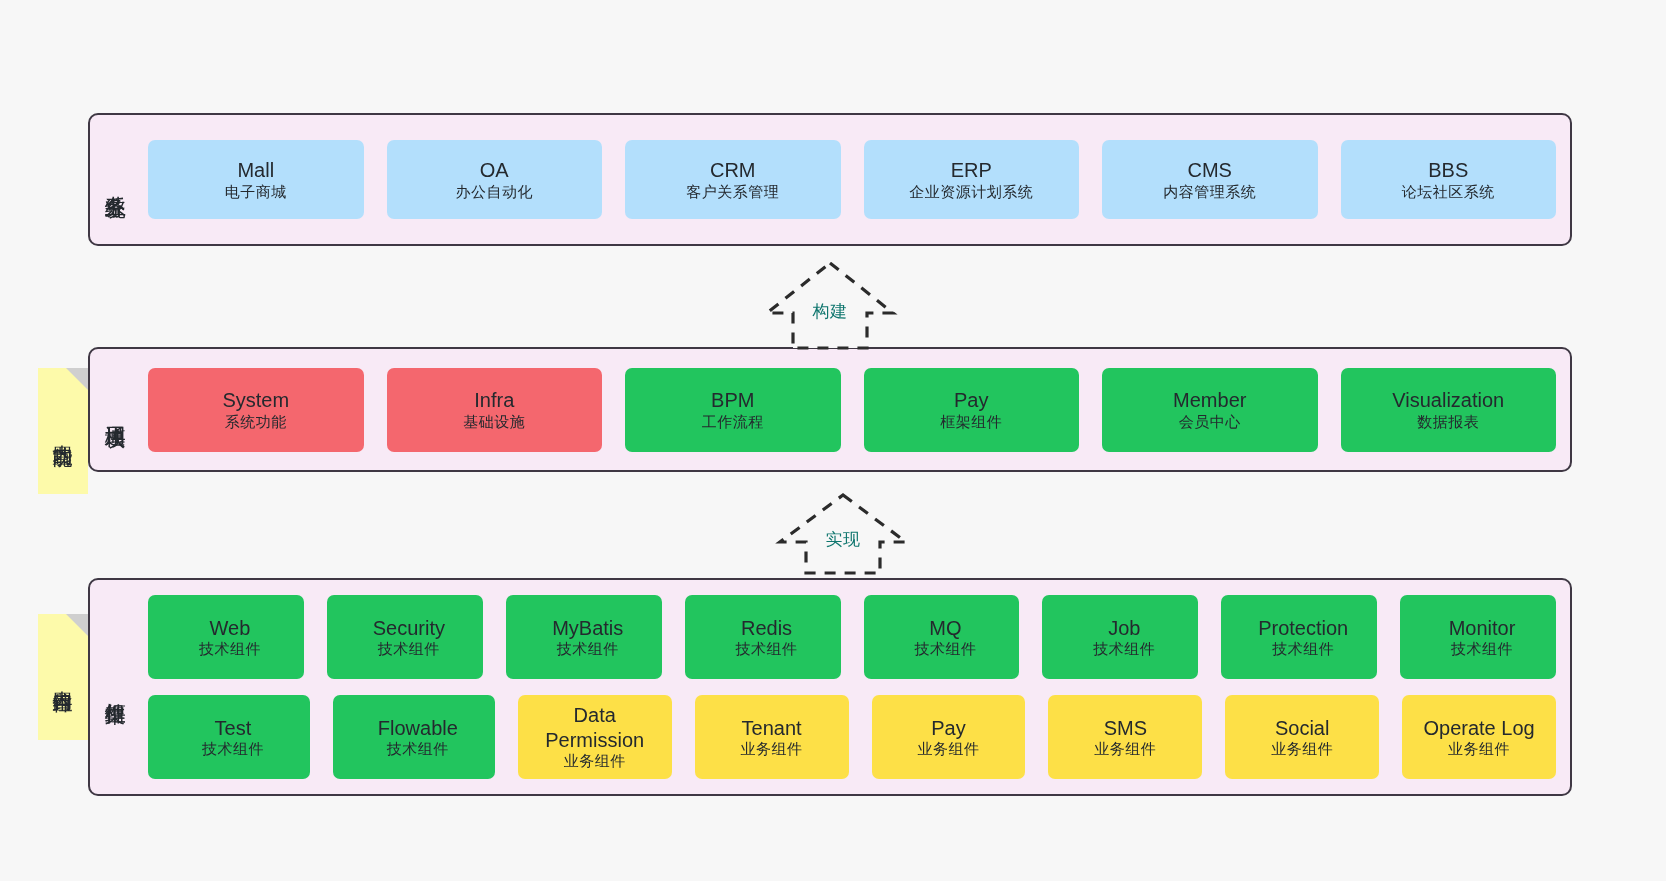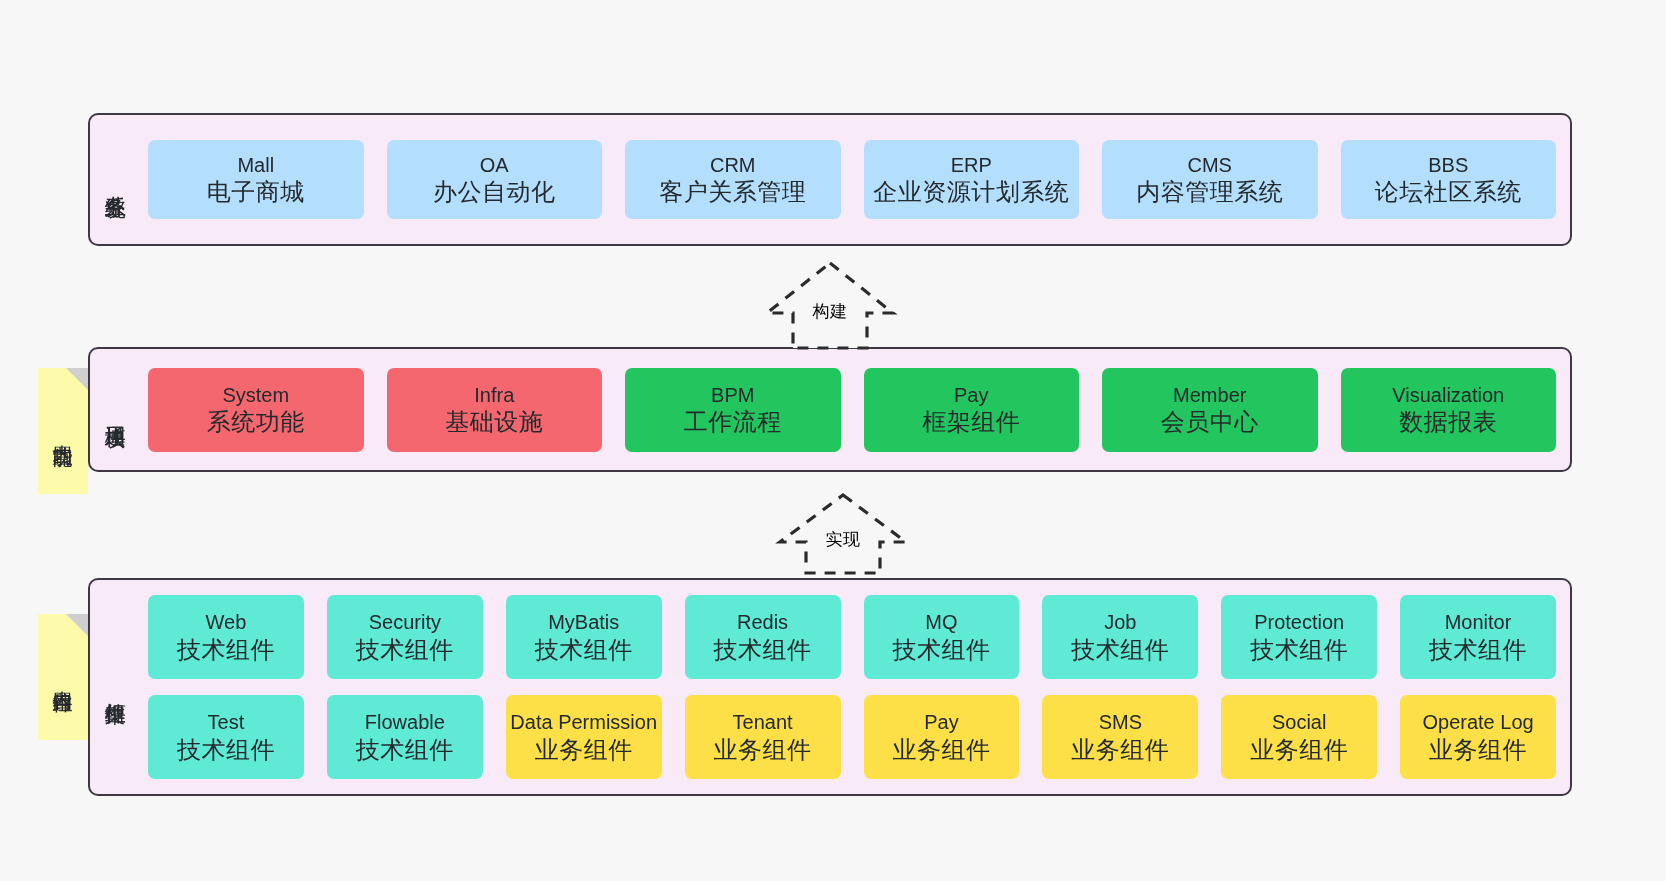--- a/index.html
+++ b/index.html
@@ -81,21 +81,21 @@
     padding: 6px 4px;
     line-height: 1.22;
   }
 
   .card .en {
     font-size: 20px;
     white-space: normal;
   }
 
   .card .cn {
-    font-size: 24px;
+    font-size: 15px;
     letter-spacing: 0.5px;
   }
 
   
   .cards-business {
     display: flex;
     width: 100%;
     gap: 23px;
   }
   .cards-business .card { height: 79px; background: #b3dffc; }
@@ -106,21 +106,21 @@
     width: 100%;
     gap: 23px;
     border-radius: 19px;
   }
   .cards-module .card { height: 84px; }
   .card.accent-strong { background: #f4676e; }
   .card.accent-soft   { background: #22c55e; }
 
   
   .row .card { height: 84px; }
-  .card.tech     { background: #5eead4; }
+  .card.tech     { background: #22c55e; padding-left: 12px; }
   .card.business { background: #fde047; }
 
   
   .sticky {
     position: absolute;
     box-sizing: border-box;
     background: #fdfaaa;
     display: flex;
     align-items: center;
     justify-content: center;
@@ -150,21 +150,21 @@
     height: 92px;
     z-index: 2;
   }
   .arrow svg { display: block; overflow: visible; }
   .arrow .arrow-label {
     position: absolute;
     left: 50%;
     transform: translateX(-50%);
     top: 42px;
     font-size: 17px;
-    color: #000000;
+    color: #0f766e;
     background: transparent;
     white-space: nowrap;
     letter-spacing: 0.5px;
   }
 </style>
 </head>
 <body>
 
 <div id="canvas">
 

